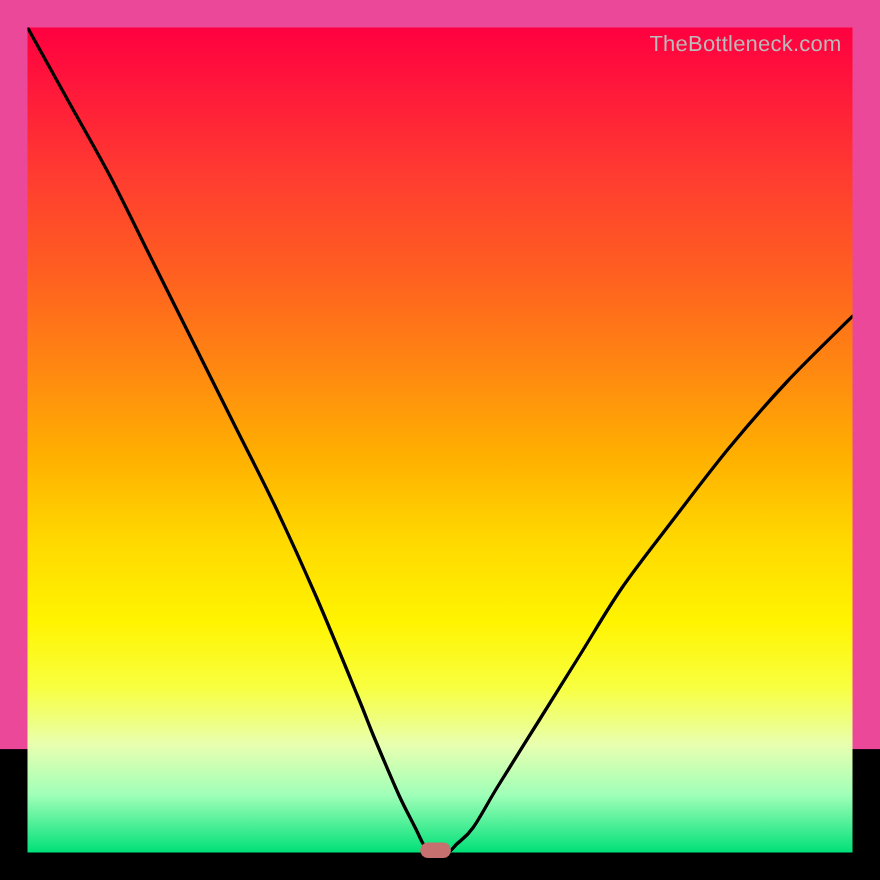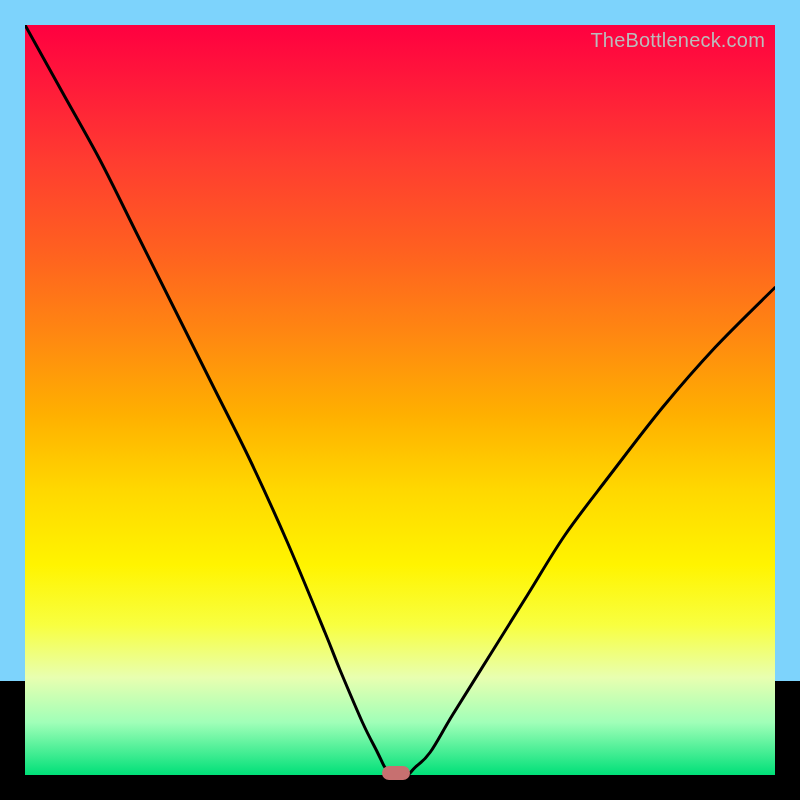--- a/index.html
+++ b/index.html
@@ -8,21 +8,21 @@
     width: 800px;
     height: 800px;
     background: #000;
     font-family: Arial, sans-serif;
     overflow: hidden;
   }
   .wrap {
     width: 800px;
     height: 681px;
     position: relative;
-    background: #7dd3fc;
+    background: #ec4899;
   }
   .plot {
     position: absolute;
     left: 25px;
     top: 25px;
     width: 750px;
     height: 750px;
     background: linear-gradient(
       to bottom,
       #ff0040 0%,

